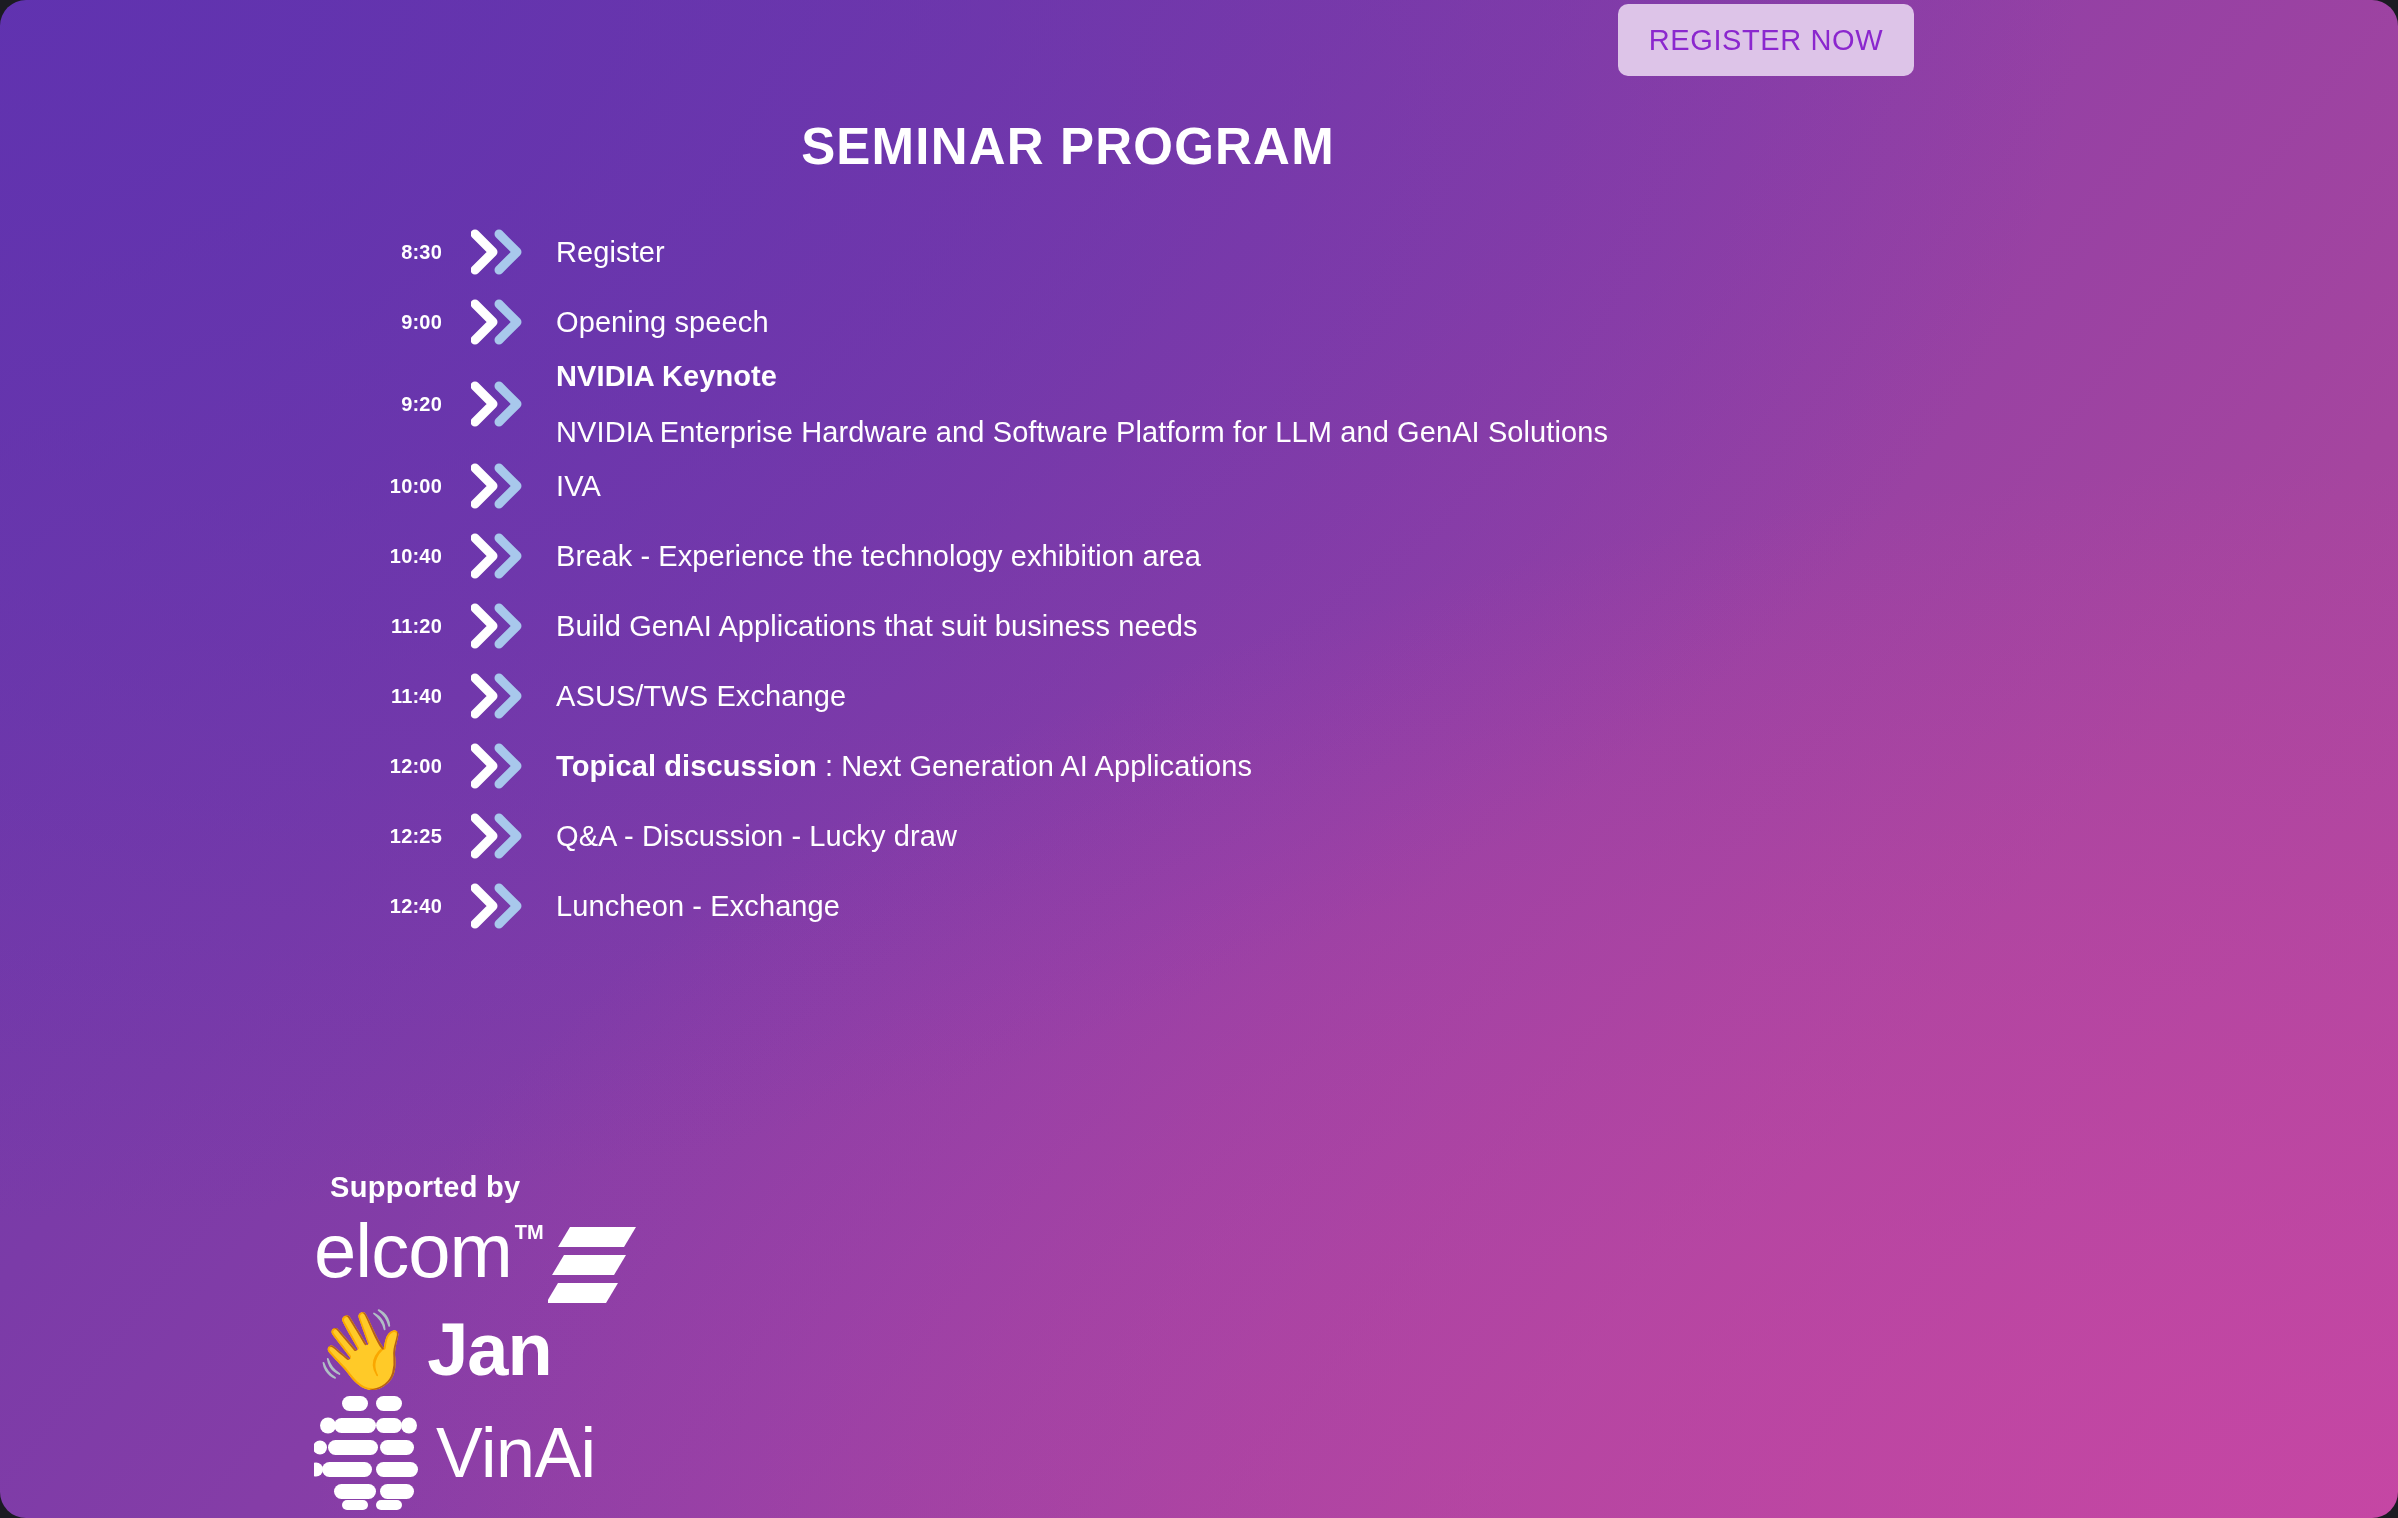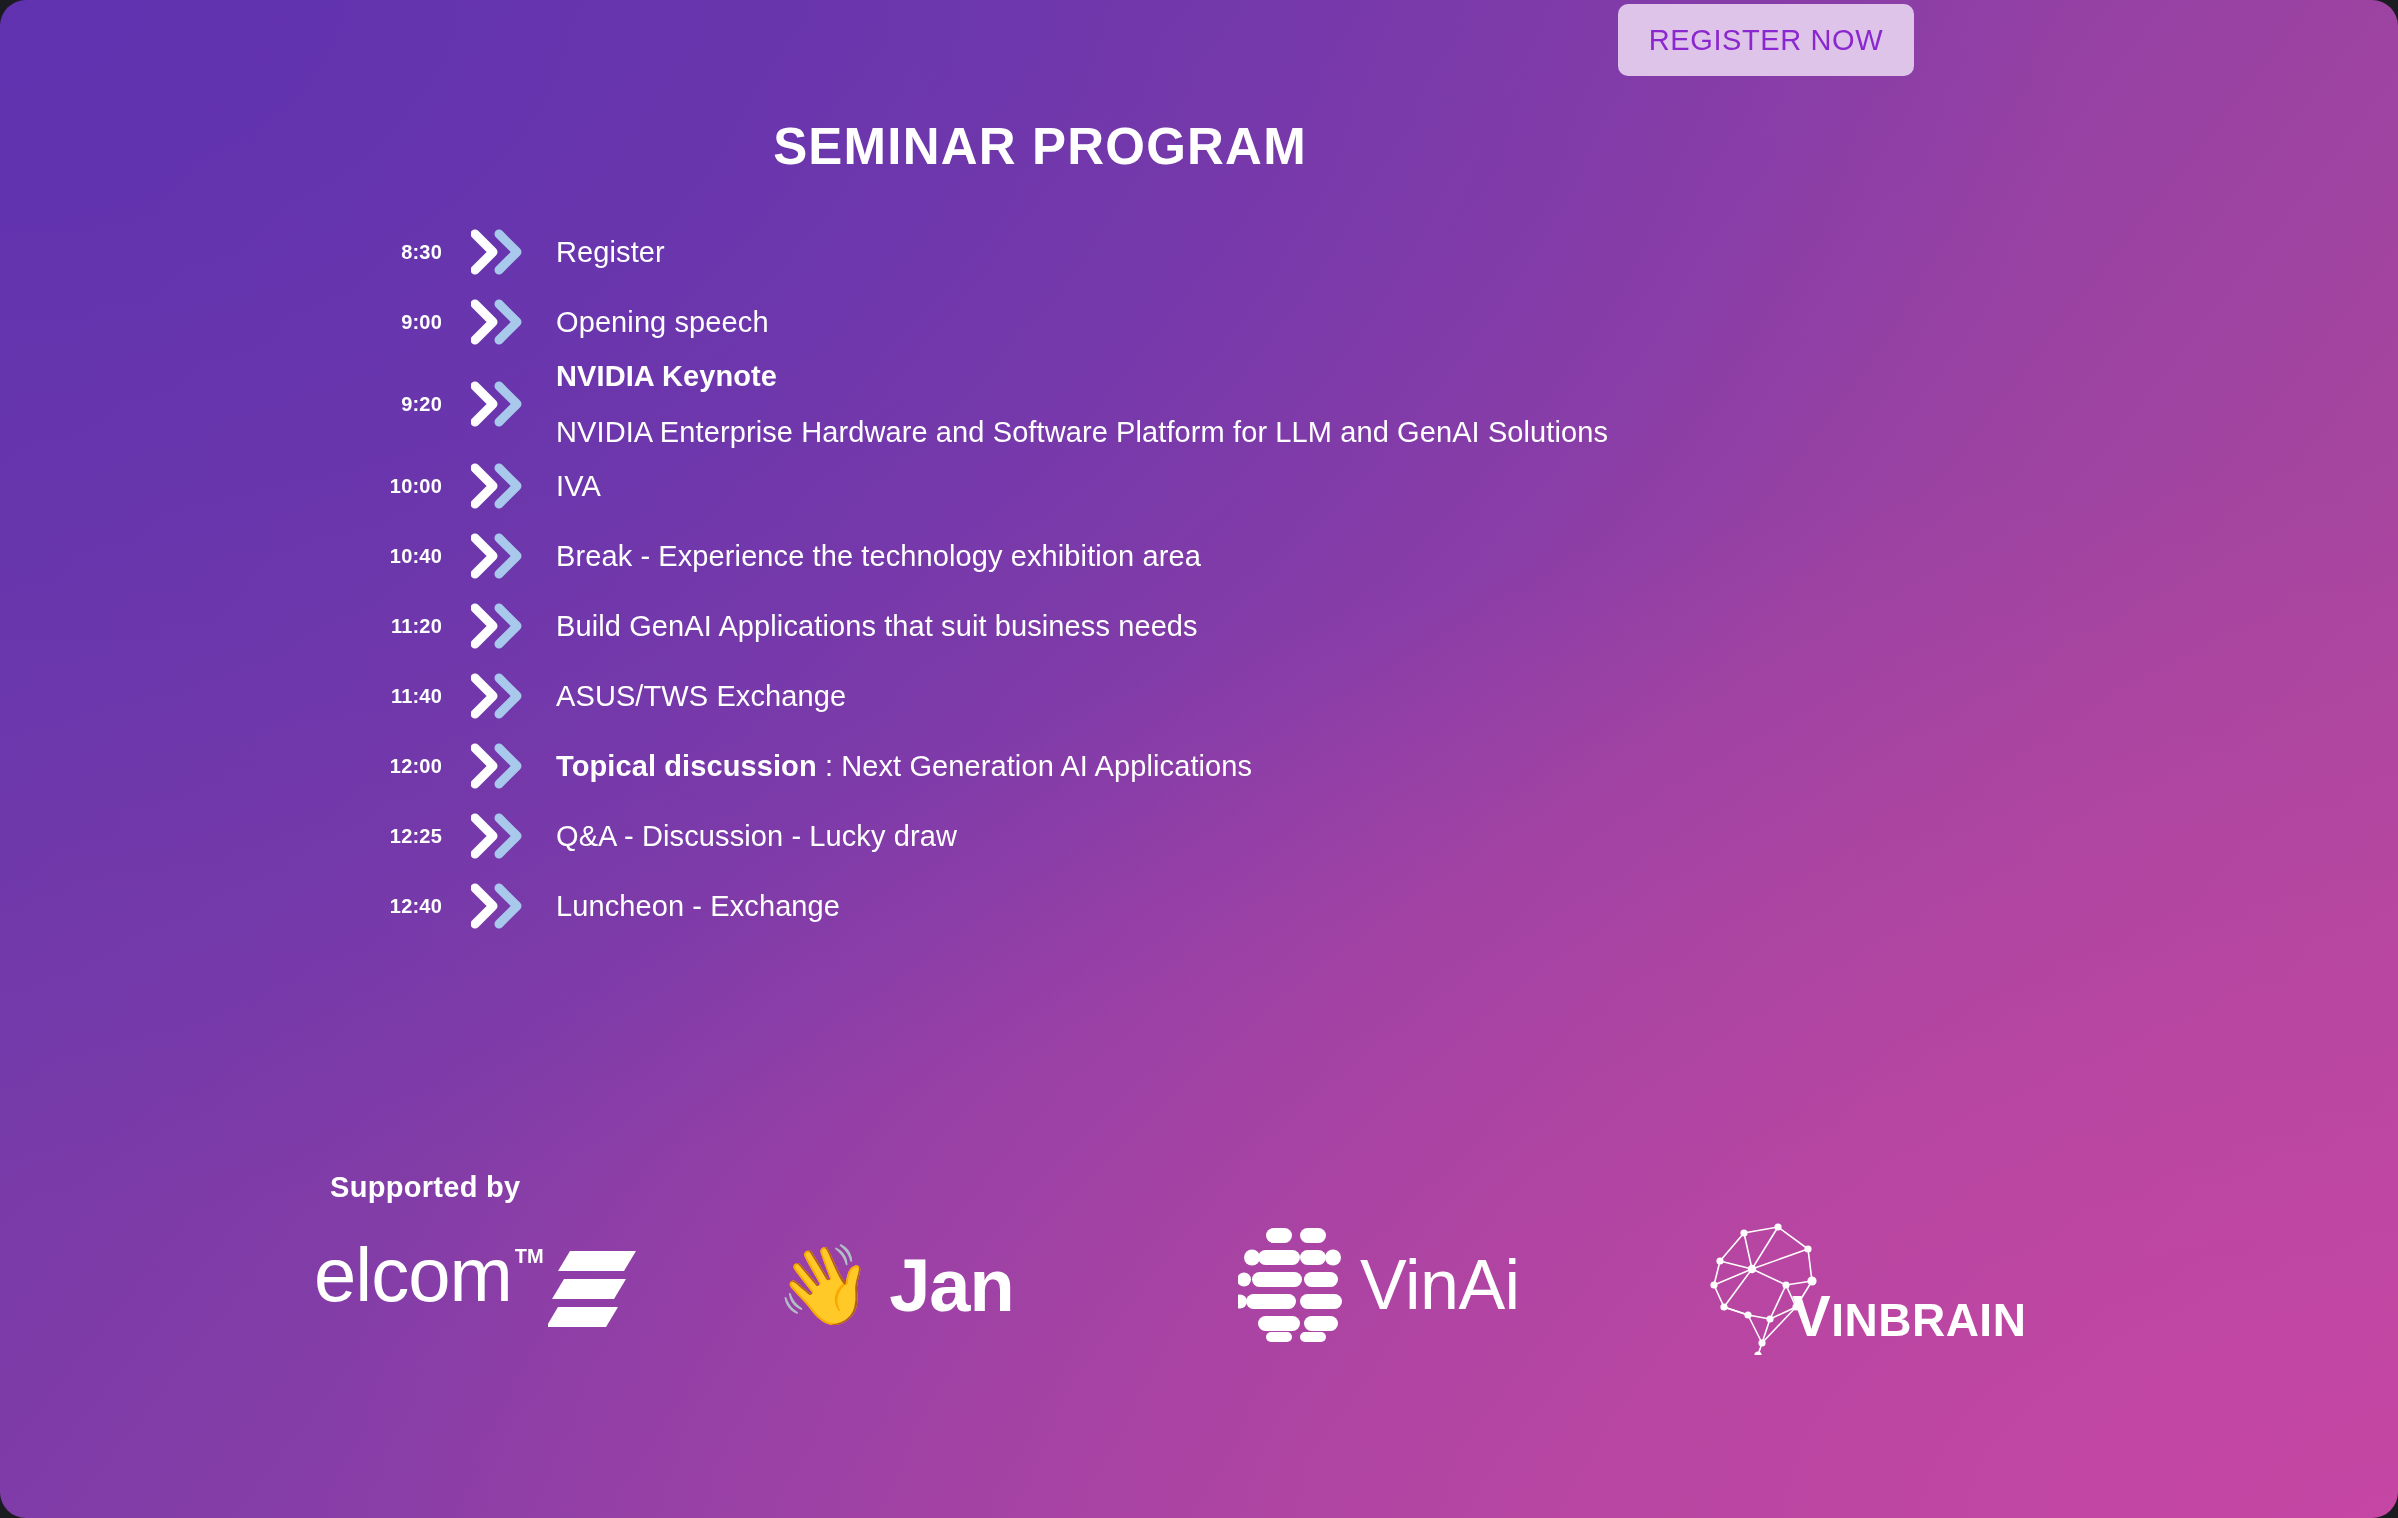--- a/index.html
+++ b/index.html
@@ -51,20 +51,21 @@
   #page-title {
     position: absolute;
     top: 117px;
     left: 0;
     width: 2080px;
     text-align: center;
     color: #ffffff;
     font-size: 51px;
     font-weight: 700;
     letter-spacing: 1.2px;
+    padding-left: 28px;
   }
 
   
   #schedule {
     position: absolute;
     top: 217px;
     left: 330px;
     width: 1900px;
   }
   .row {
@@ -115,20 +116,21 @@
     font-weight: 700;
     letter-spacing: 0.3px;
   }
   #logos {
     position: absolute;
     top: 1215px;
     left: 300px;
     width: 1850px;
     height: 140px;
     display: flex;
+    flex-direction: column;
   }
   .logo-cell {
     width: 462px;
     height: 140px;
     display: flex;
     align-items: center;
     justify-content: flex-start;
     padding-left: 14px;
     box-sizing: border-box;
   }

